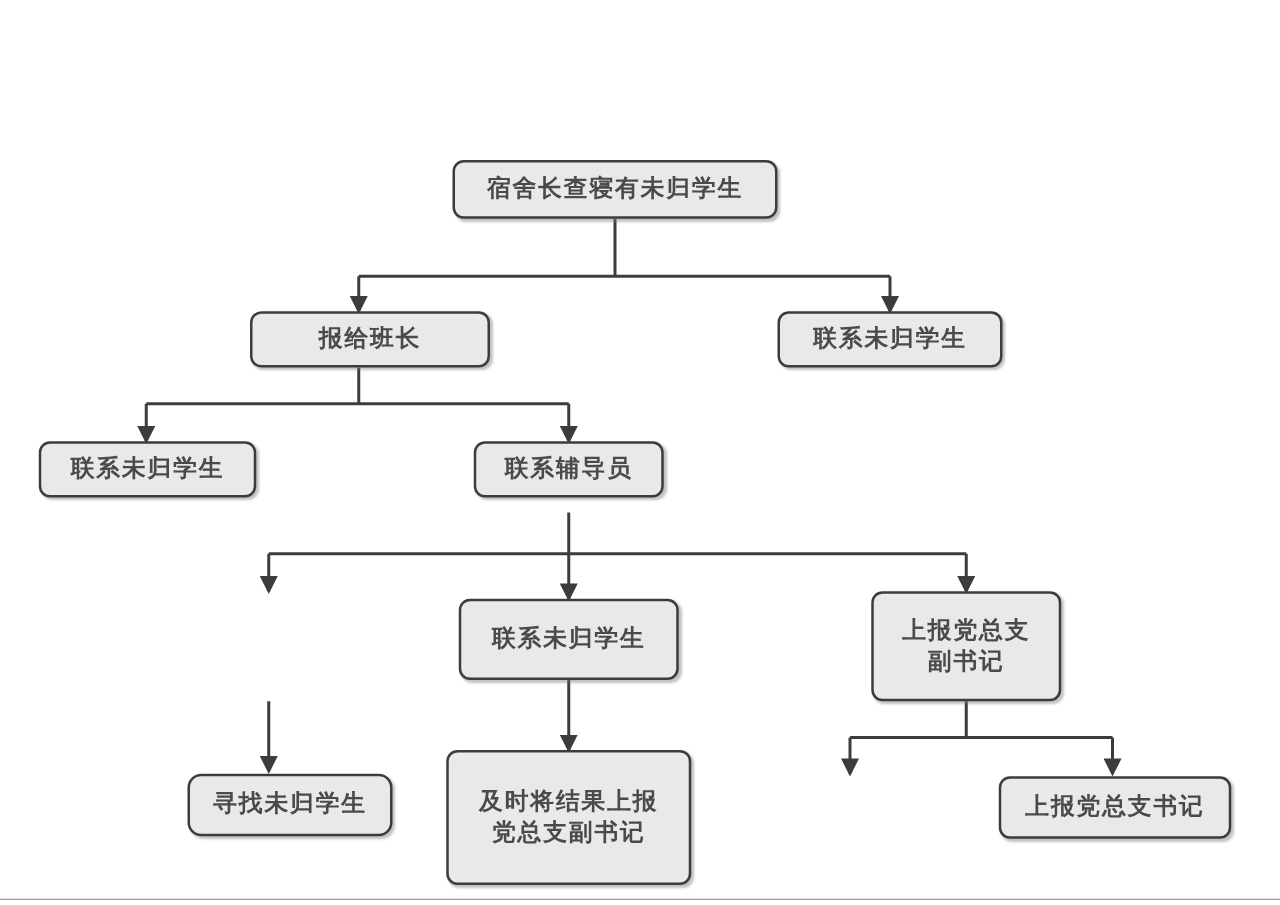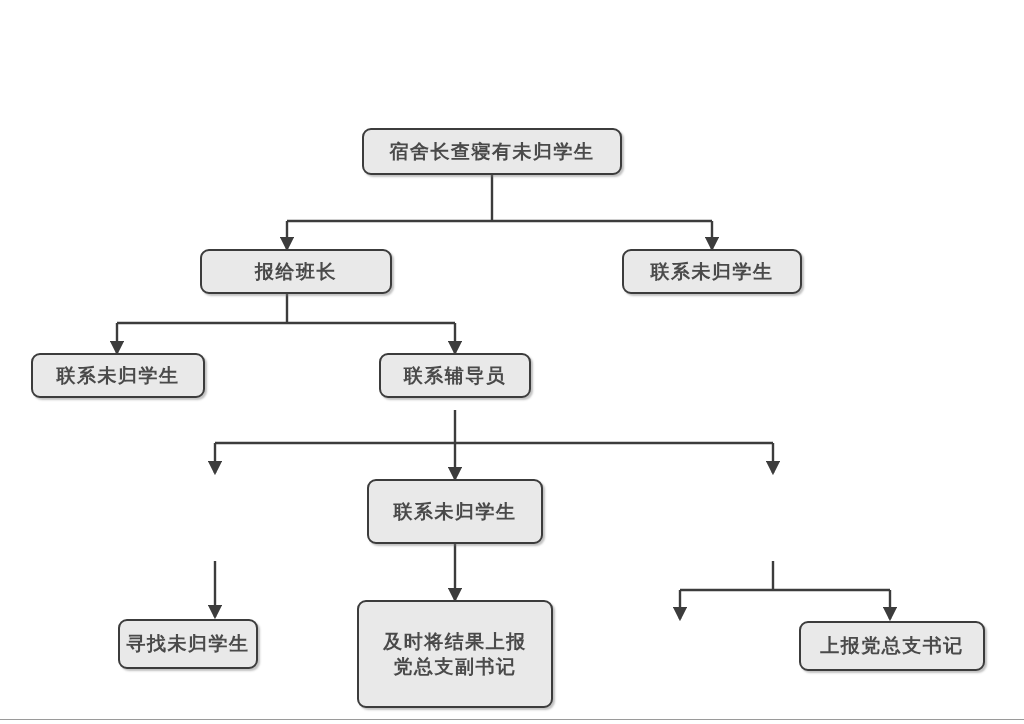--- a/index.html
+++ b/index.html
@@ -143,22 +143,26 @@
 
   <div class="node" style="left:379px; top:353px; width:152px; height:45px;">
     <span class="node-label">联系辅导员</span>
   </div>
 
 
   <div class="node" style="left:367px; top:479px; width:176px; height:65px;">
     <span class="node-label">联系未归学生</span>
   </div>
 
+  <div class="node" style="left:697px; top:473px; width:152px; height:88px;">
+    <span class="node-label">上报党总支
+副书记</span>
+  </div>
 
-  <div class="node" style="left:118px; top:619px; width:140px; height:50px;">
+  <div class="node" style="left:150px; top:619px; width:164px; height:50px;border-radius:11px;">
     <span class="node-label">寻找未归学生</span>
   </div>
 
   <div class="node" style="left:357px; top:600px; width:196px; height:108px;">
     <span class="node-label">及时将结果上报
 党总支副书记</span>
   </div>
 
 
   <div class="node" style="left:799px; top:621px; width:186px; height:50px;">

